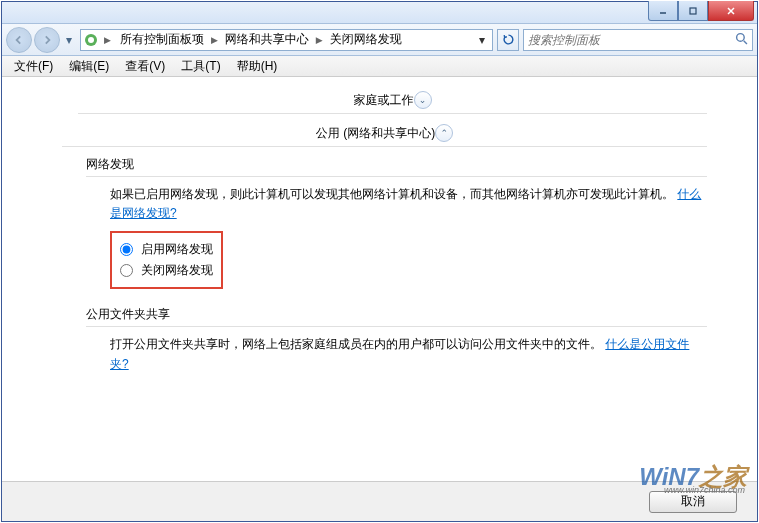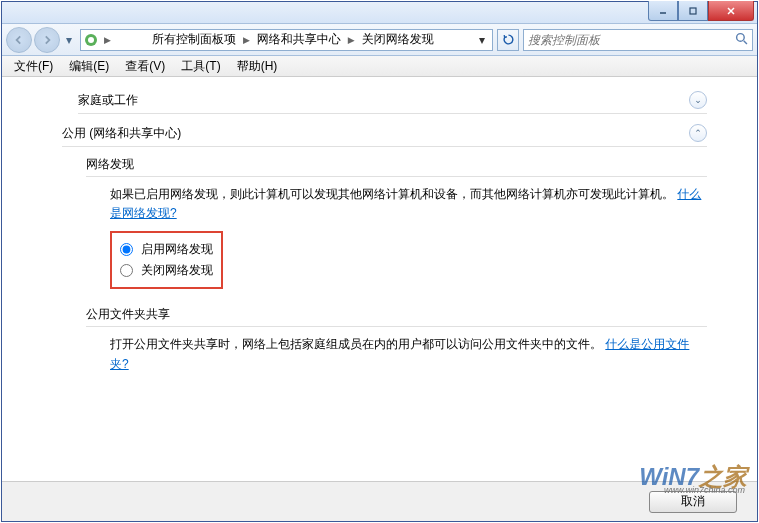--- a/index.html
+++ b/index.html
@@ -16,36 +16,36 @@
 .win-btn svg { width: 10px; height: 10px; }
 
 
 .navbar { height: 32px; background: linear-gradient(#f3f7fc, #e3ecf7); border-bottom: 1px solid #a8c0dd; display: flex; align-items: center; padding: 0 4px; gap: 4px; }
 .nav-arrows { display: flex; align-items: center; }
 .nav-arrow { width: 26px; height: 26px; border-radius: 50%; background: radial-gradient(#bcd4ef, #9cb8d8); border: 1px solid #7a9cc0; display: flex; align-items: center; justify-content: center; color: #4a6a8a; cursor: pointer; margin-right: 2px; }
 .nav-arrow.disabled { opacity: 0.6; }
 .nav-dd { width: 14px; height: 20px; display: flex; align-items: center; justify-content: center; color: #4a6a8a; cursor: pointer; }
 .address-bar { flex: 1; height: 22px; border: 1px solid #8faed0; background: #fff; display: flex; align-items: center; padding: 0 2px; gap: 4px; }
 .addr-icon { width: 16px; height: 16px; display: flex; align-items: center; justify-content: center; }
-.breadcrumb { display: flex; align-items: center; gap: 2px; flex: 1; margin-left: 32px; }
+.breadcrumb { display: flex; align-items: center; gap: 2px; flex: 1; }
 .crumb { padding: 2px 4px; cursor: pointer; }
 .crumb-sep { color: #666; padding: 0 1px; font-size: 9px; }
 .addr-dd { width: 16px; display: flex; align-items: center; justify-content: center; color: #333; cursor: pointer; }
 .refresh-btn { width: 22px; height: 22px; border: 1px solid #8faed0; background: linear-gradient(#f3f7fc, #e3ecf7); display: flex; align-items: center; justify-content: center; color: #1a5aaa; cursor: pointer; }
 .search-box { width: 230px; height: 22px; border: 1px solid #8faed0; background: #fff; display: flex; align-items: center; padding: 0 4px; }
 .search-box input { border: none; outline: none; flex: 1; font-size: 12px; font-style: italic; color: #737373; background: transparent; }
 .search-icon { color: #5a7fb0; cursor: pointer; }
 
 
 .menubar { height: 21px; background: linear-gradient(#f7f7f7, #ececec); border-bottom: 1px solid #ccc; display: flex; align-items: center; padding: 0 4px; }
 .menu-item { padding: 2px 8px; cursor: pointer; }
 
 
 .content { padding: 10px 50px 10px 60px; height: 405px; overflow-y: auto; position: relative; }
-.section-row { display: flex; justify-content: space-between; align-items: center; padding: 4px 0; border-bottom: 1px solid #e0e0e0; margin-bottom: 6px; }
+.section-row { display: flex; justify-content: center; align-items: center; padding: 4px 0; border-bottom: 1px solid #e0e0e0; margin-bottom: 6px; }
 .section-title { font-size: 12px; }
 .chevron-btn { width: 18px; height: 18px; border: 1px solid #b0c4de; border-radius: 50%; background: linear-gradient(#fff, #e8f0fa); display: flex; align-items: center; justify-content: center; cursor: pointer; color: #4a6a8a; font-size: 9px; }
 
 .subsection { margin-left: 24px; margin-bottom: 14px; }
 .sub-title { border-bottom: 1px solid #e0e0e0; padding: 3px 0; margin-bottom: 8px; }
 .desc { margin-left: 24px; margin-bottom: 8px; line-height: 1.6; }
 .link { color: #0066cc; text-decoration: underline; cursor: pointer; }
 .radio-group { margin-left: 24px; padding: 6px 8px; display: inline-block; }
 .radio-group.boxed { border: 2px solid #d43; }
 .radio-row { display: flex; align-items: center; gap: 8px; padding: 2px 0; cursor: pointer; }

